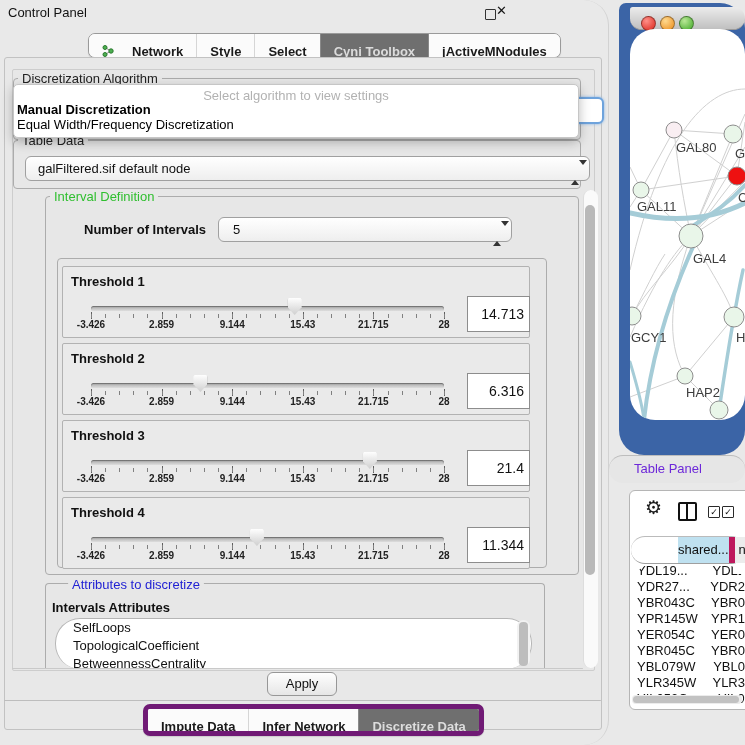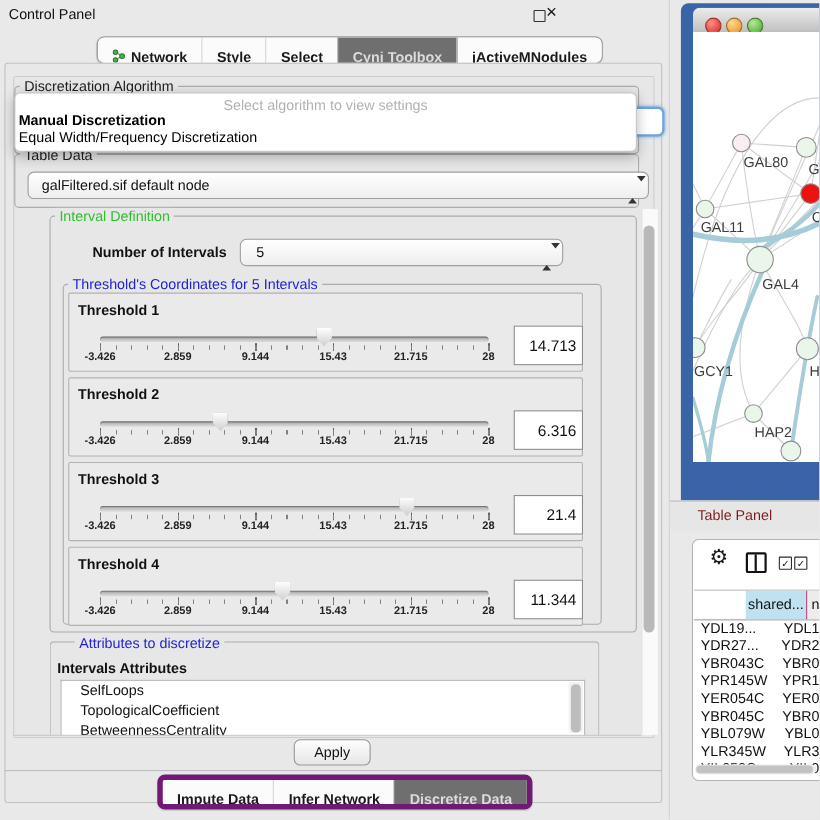--- a/index.html
+++ b/index.html
@@ -1,30 +1,30 @@
 <!DOCTYPE html>
 <html><head>
 <meta charset="utf-8">
 <style>
   html,body{margin:0;padding:0;}
   body{width:745px;height:745px;position:relative;background:#e9e9e9;
        font-family:"Liberation Sans","DejaVu Sans",sans-serif;overflow:hidden;
        -webkit-font-smoothing:antialiased;color:#111;}
-  .abs{position:absolute;}
+  .abs{position:absolute;border-radius:25px;}
 
   
   #control-panel{left:0;top:0;width:608px;height:745px;background:#e9e9e9;border-right:1px solid #d2d2d2;}
   #cp-title{left:8px;top:5px;font-size:13px;color:#111;}
   #cp-float{left:485px;top:9px;width:9px;height:9px;border:1.5px solid #333;border-radius:1px;}
   #cp-close{left:496px;top:3px;font-size:13px;font-weight:bold;color:#111;}
 
   
   #top-tabs{left:88px;top:33px;height:23px;display:flex;border:1px solid #9a9a9a;border-radius:7px;
             background:#fbfbfb;overflow:hidden;box-shadow:0 1px 1px rgba(0,0,0,.15);}
-  .tab{display:flex;align-items:center;justify-content:center;gap:5px;padding:17px 13px;font-size:13px;
+  .tab{display:flex;align-items:center;justify-content:center;gap:18px;padding:17px 13px;font-size:13px;
        font-weight:bold;color:#1a1a1a;background:#fbfbfb;white-space:nowrap;border-left:1px solid #d6d6d6;}
   .tab:first-child{border-left:none;}
   .tab.active{background:#6f6f6f;color:#dcdcdc;border-left:1px solid #8a8a8a;}
   .tab.active + .tab{border-left:1px solid #8a8a8a;}
 
   
   #outer-panel{left:4px;top:57px;width:596px;height:671px;border:1px solid #c2c2c2;border-radius:3px;background:#e8e8e8;}
   #inner-panel{left:12px;top:69px;width:581px;height:600px;border:1px solid #cdcdcd;border-radius:2px;background:#e7e7e7;}
 
   .groupbox{border:1px solid #acacac;border-radius:4px;}
@@ -108,32 +108,32 @@
 
   
   #net-window{left:619px;top:3px;width:126px;height:452px;background:#3b64a6;border-top-left-radius:7px;}
   #net-titlebar{left:630px;top:7px;width:115px;height:22px;background:linear-gradient(#ececec,#c0c0c0);
                 border-top-left-radius:6px;border-bottom:1px solid #9a9a9a;}
   .light{position:absolute;top:9px;width:13px;height:13px;border-radius:50%;border:1px solid rgba(0,0,0,.35);}
   #net-canvas{left:630px;top:29px;width:115px;height:391px;background:#fff;overflow:hidden;}
 
   
   #tp-header{left:609px;top:455px;width:136px;height:27px;background:#e6e6e6;border-top:1px solid #bdbdbd;}
-  #tp-title{left:634px;top:461px;font-size:13px;color:#7f1d1d;}
+  #tp-title{left:634px;top:461px;font-size:13px;color:#6d28d9;}
   #tp-box{left:629px;top:490px;width:116px;height:218px;background:#fff;border:1px solid #b5b5b5;
           border-radius:6px 0 0 6px;overflow:hidden;}
   #tp-gear{left:645px;top:498px;font-size:19px;color:#1a1a1a;line-height:20px;}
   #tp-columns{left:678px;top:502px;width:15px;height:15px;border:2px solid #111;border-radius:2px;}
   #tp-columns-div{position:absolute;left:6px;top:0;width:2px;height:15px;background:#111;}
   .tp-check{width:10px;height:10px;border:1.5px solid #2a2a2a;border-radius:1px;font-size:9px;line-height:10px;
             text-align:center;font-weight:bold;color:#111;position:absolute;top:506px;background:#fff;}
   #tp-check1{left:708px;}
   #tp-check2{left:722px;}
   #tp-headrow{left:631px;top:536px;width:114px;height:26px;display:flex;border-top:1px solid #bbb;border-bottom:1px solid #9f9f9f;}
-  #tp-col1{width:74px;background:#bfe1f0;border-right:1px solid #be185d;font-size:13px;text-align:center;line-height:25px;margin-left:47px;}
+  #tp-col1{width:74px;background:#bfe1f0;border-right:6px solid #be185d;font-size:13px;text-align:center;line-height:25px;margin-left:47px;}
   #tp-col2{flex:1;background:#ececec;font-size:13px;line-height:25px;padding-left:4px;}
   #tp-rows{left:631px;top:563px;width:114px;height:155px;overflow:hidden;}
   .tp-row{height:16px;display:flex;font-size:13px;}
   .tp-c1{width:74px;padding-left:6px;white-space:nowrap;}
   .tp-c2{flex:1;padding-left:7px;white-space:nowrap;}
   #tp-hscroll{left:632px;top:695px;width:110px;height:9px;background:#ececec;border-radius:4px;}
   #tp-hscroll-thumb{left:633px;top:696px;width:106px;height:7px;background:#c2c2c2;border-radius:4px;}
 </style>
 </head>
 <body>
@@ -193,21 +193,20 @@
 
   <div id="interval-group" class="abs groupbox"></div>
   <div id="interval-label" class="abs grouplabel g-green">Interval Definition</div>
   <div id="noi-label" class="abs">Number of Intervals</div>
   <div id="noi-spinner" class="abs combo">
     <span>5</span>
     <span class="spin-arrows"><span class="arr-up"></span><span class="arr-dn"></span></span>
   </div>
 
   <div id="thr-group" class="abs groupbox"></div>
-  <div id="thr-group-label" class="abs grouplabel g-blue">Threshold's Coordinates for 5 Intervals</div>
   <div id="thr-container" class="abs">
   <div class="tbox">
     <div class="t-label">Threshold 1</div>
     <div class="t-track"></div>
     <div class="t-ticks-major"></div>
     <div class="t-ticks-minor"></div>
     <div class="t-thumb" style="left: 224.681px;"></div>
     <div class="t-scale">
           <span style="left: 0%;">-3.426</span>
           <span style="left: 20%;">2.859</span>

